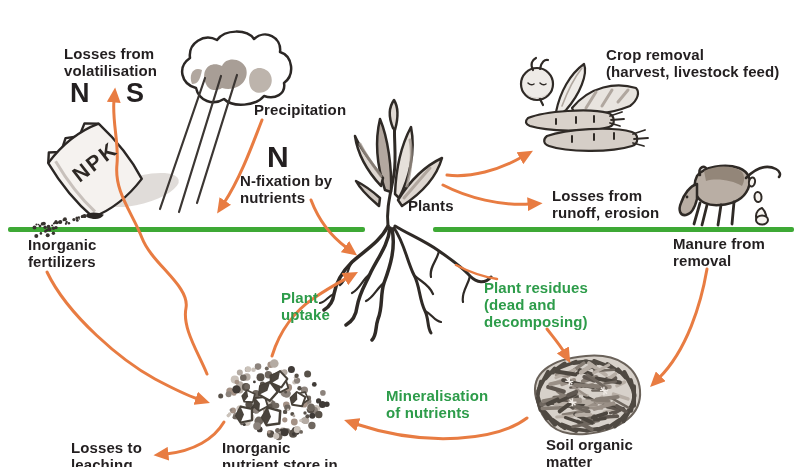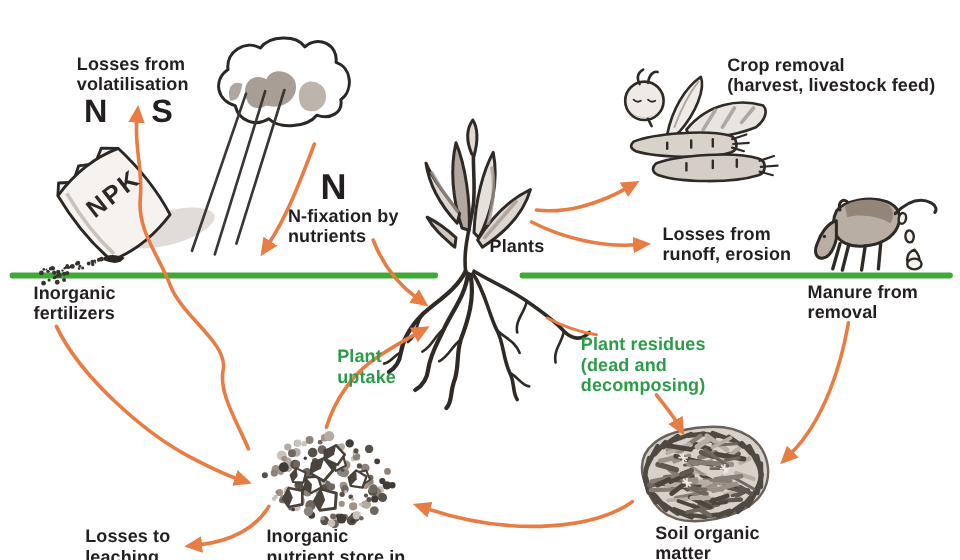--- a/index.html
+++ b/index.html
@@ -458,35 +458,38 @@
     </g>
   </svg>
 
   <div class="lbl" style="left:64px;top:19px">Losses from
 volatilisation</div>
   <div class="lbl big" style="left:70px;top:54px">N</div>
   <div class="lbl big" style="left:126px;top:54px">S</div>
   <div class="lbl npk" style="left:64px;top:124px">NPK</div>
   <div class="lbl" style="left:28px;top:210px">Inorganic
 fertilizers</div>
+  <div class="lbl" style="left:254px;top:75px">Precipitation</div>
   <div class="lbl bigger" style="left:267px;top:116px">N</div>
   <div class="lbl" style="left:240px;top:146px">N-fixation by
 nutrients</div>
   <div class="lbl" style="left:408px;top:171px">Plants</div>
   <div class="lbl" style="left:606px;top:20px">Crop removal
 (harvest, livestock feed)</div>
   <div class="lbl" style="left:552px;top:161px">Losses from
 runoff, erosion</div>
   <div class="lbl" style="left:673px;top:209px">Manure from
 removal</div>
   <div class="lbl green" style="left:281px;top:263px">Plant
 uptake</div>
   <div class="lbl green" style="left:484px;top:253px">Plant residues
 (dead and
 decomposing)</div>
+  <div class="lbl green" style="left:386px;top:361px">Mineralisation
+of nutrients</div>
   <div class="lbl" style="left:546px;top:410px">Soil organic
 matter</div>
   <div class="lbl" style="left:222px;top:413px">Inorganic
 nutrient store in
 “soil solution”</div>
   <div class="lbl" style="left:71px;top:413px">Losses to
 leaching</div>
 </div>
 
 </body></html>

